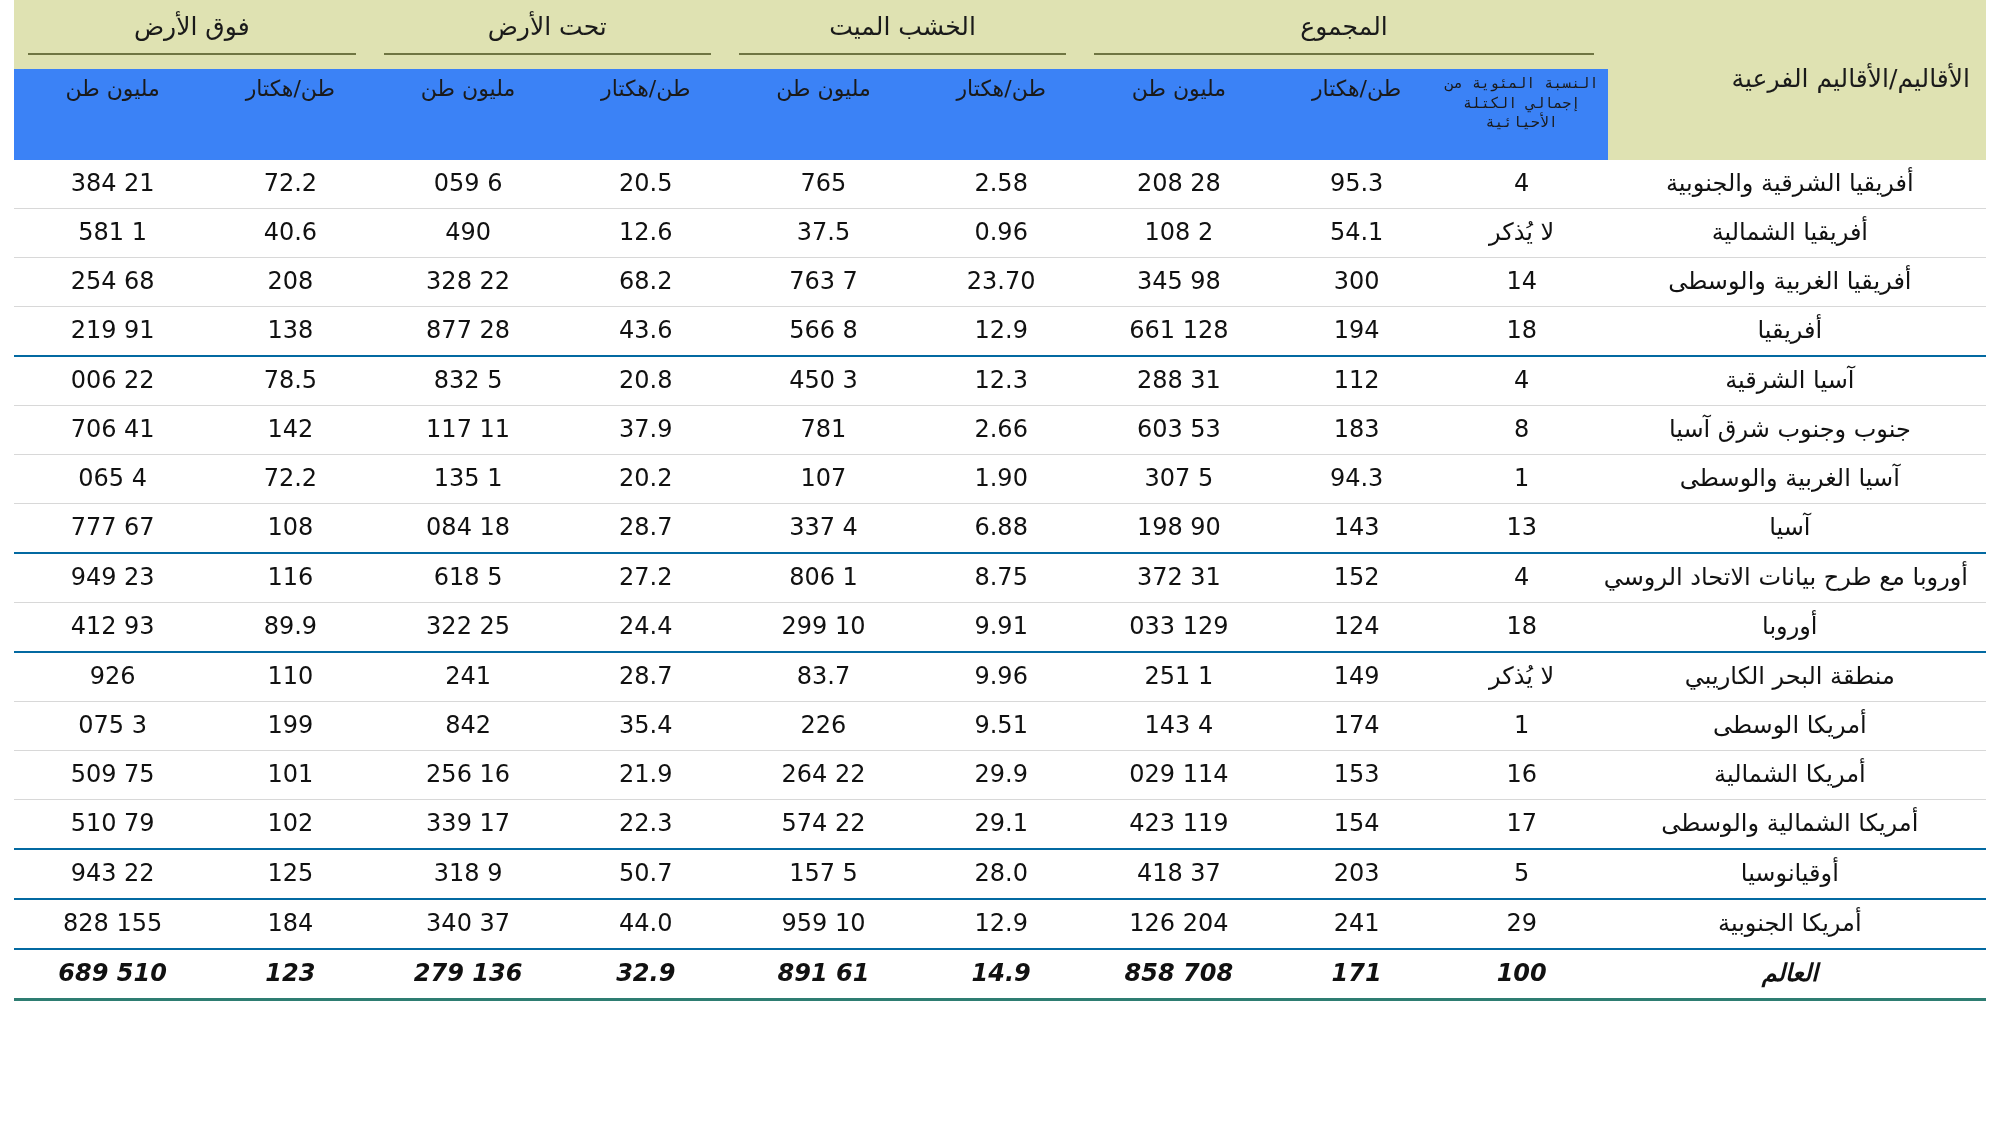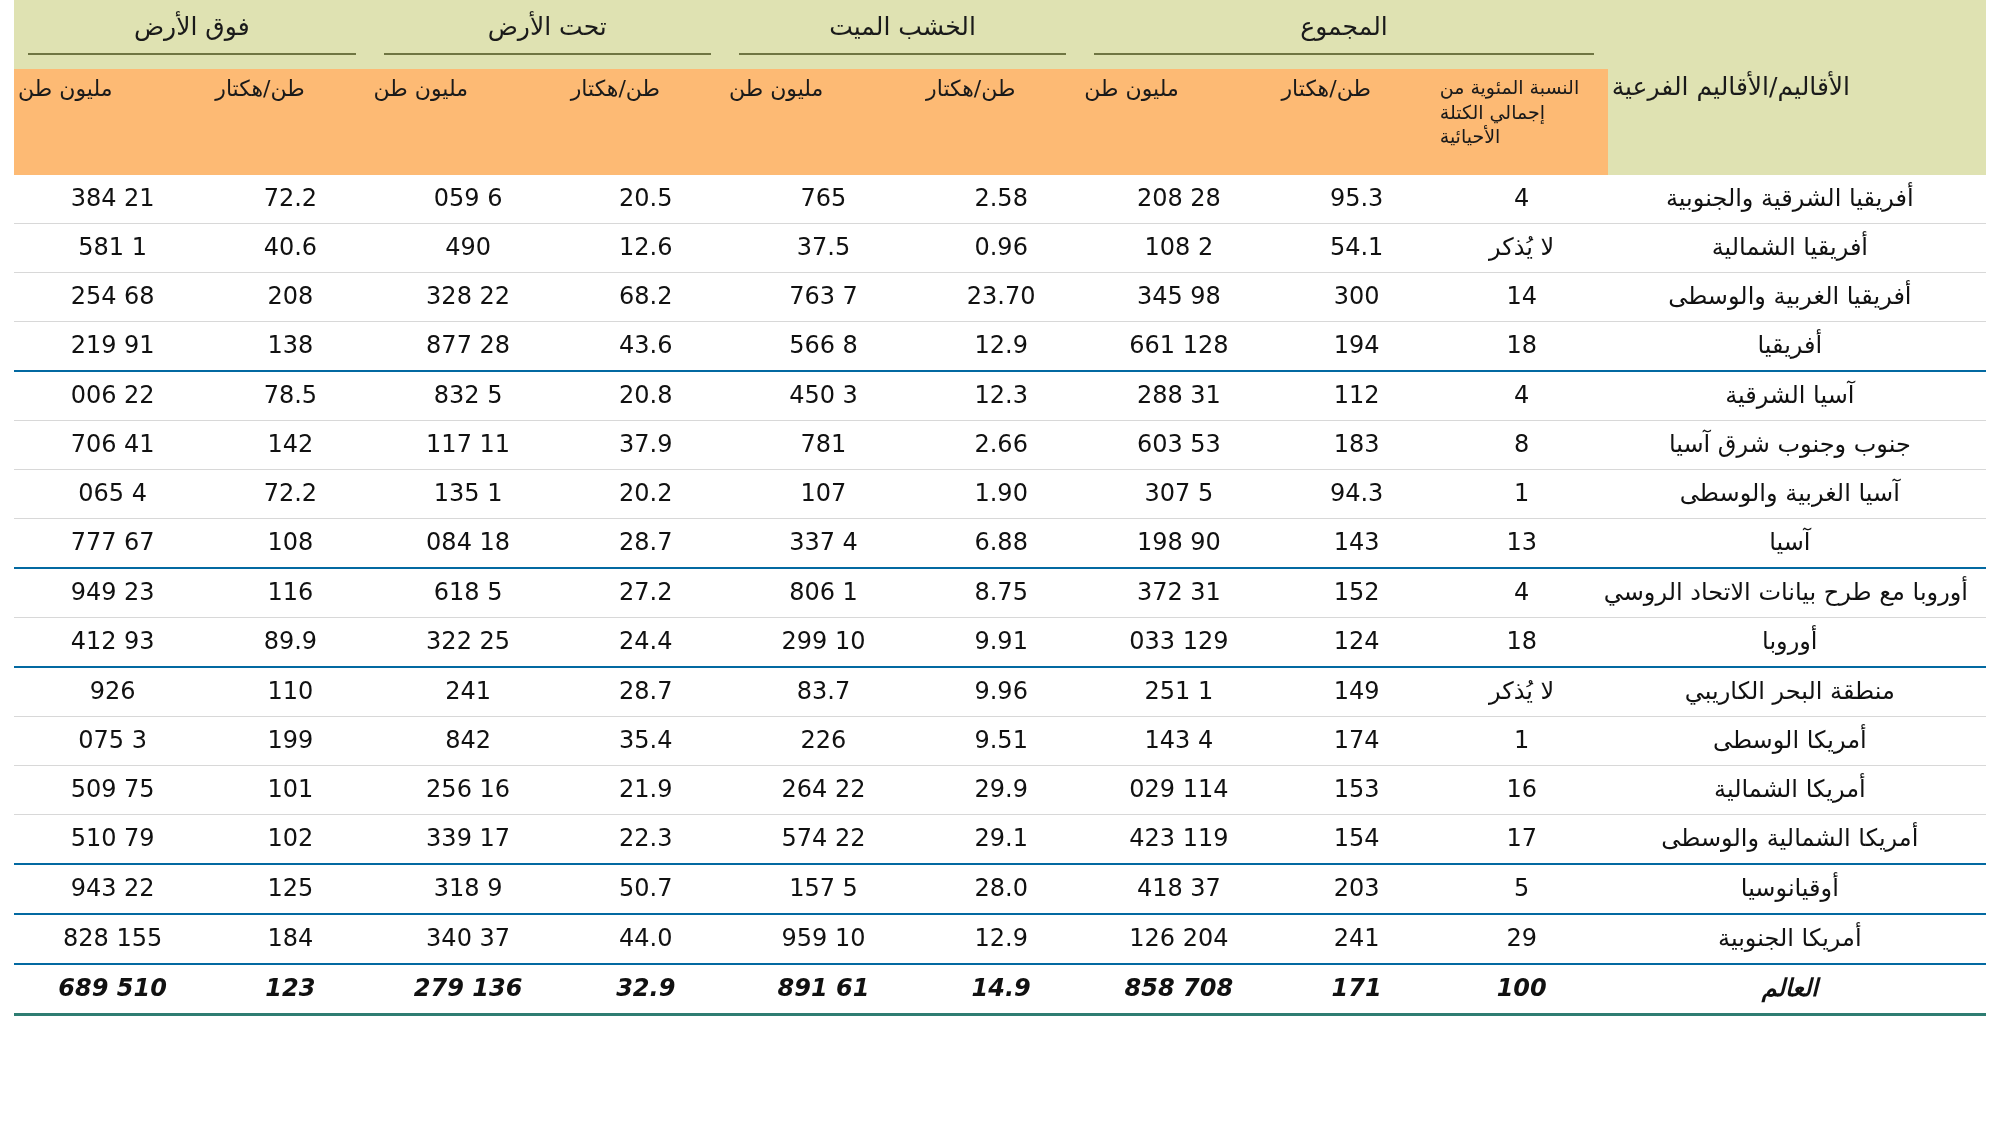--- a/index.html
+++ b/index.html
@@ -32,44 +32,45 @@
     font-size: 25px;
     font-weight: normal;
     color: #1a1a1a;
     text-align: center;
     padding: 12px 4px 14px 4px;
     vertical-align: middle;
     border: none;
     margin-left: 41px;
   }
   thead tr.grouprow th.firstcol {
-    text-align: left;
+    text-align: right;
     padding-right: 16px;
   }
   thead tr.grouprow th .ghline {
     display: block;
     height: 2px;
     background: #6f7542;
     margin: 12px 10px 0 10px;
   }
   thead tr.subrow th {
-    background: #fdba74;
+    background: #3b82f6;
     font-size: 22px;
     font-weight: normal;
     color: #1a1a1a;
-    text-align: left;
+    text-align: center;
     padding: 6px 4px 26px 4px;
     vertical-align: top;
     border: none;
     line-height: 1.25;
   }
   thead tr.subrow th.pct {
-    font-size: 19px;
+    font-size: 15px;
     padding-top: 6px;
     line-height: 1.3;
+    font-family: Liberation Mono, monospace;
   }
   
   tbody td {
     font-size: 24px;
     color: #111111;
     text-align: center;
     padding: 9px 4px 11px 4px;
     border-bottom: 1px solid #d8d8d8;
     white-space: nowrap;
     vertical-align: middle;

